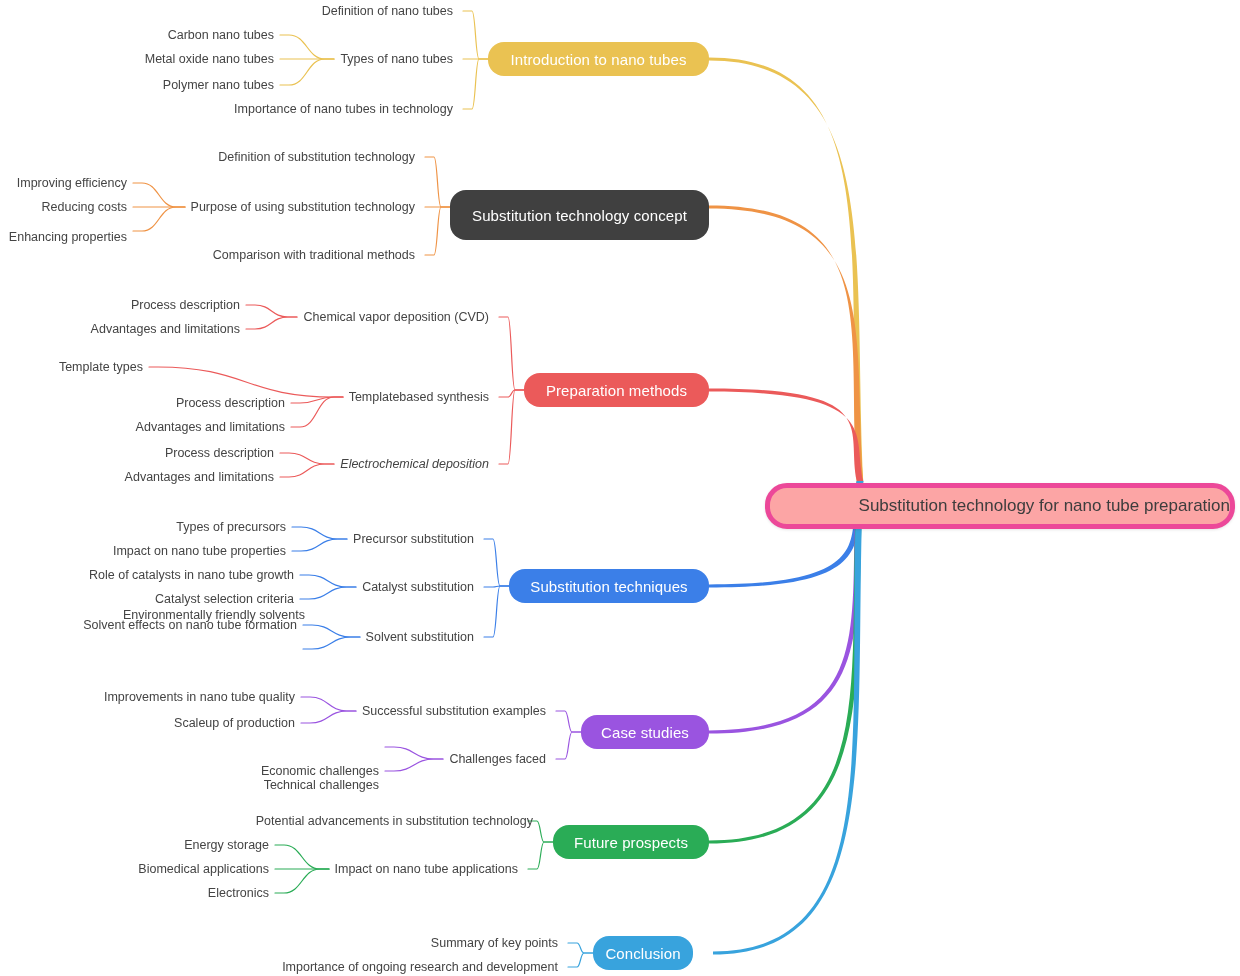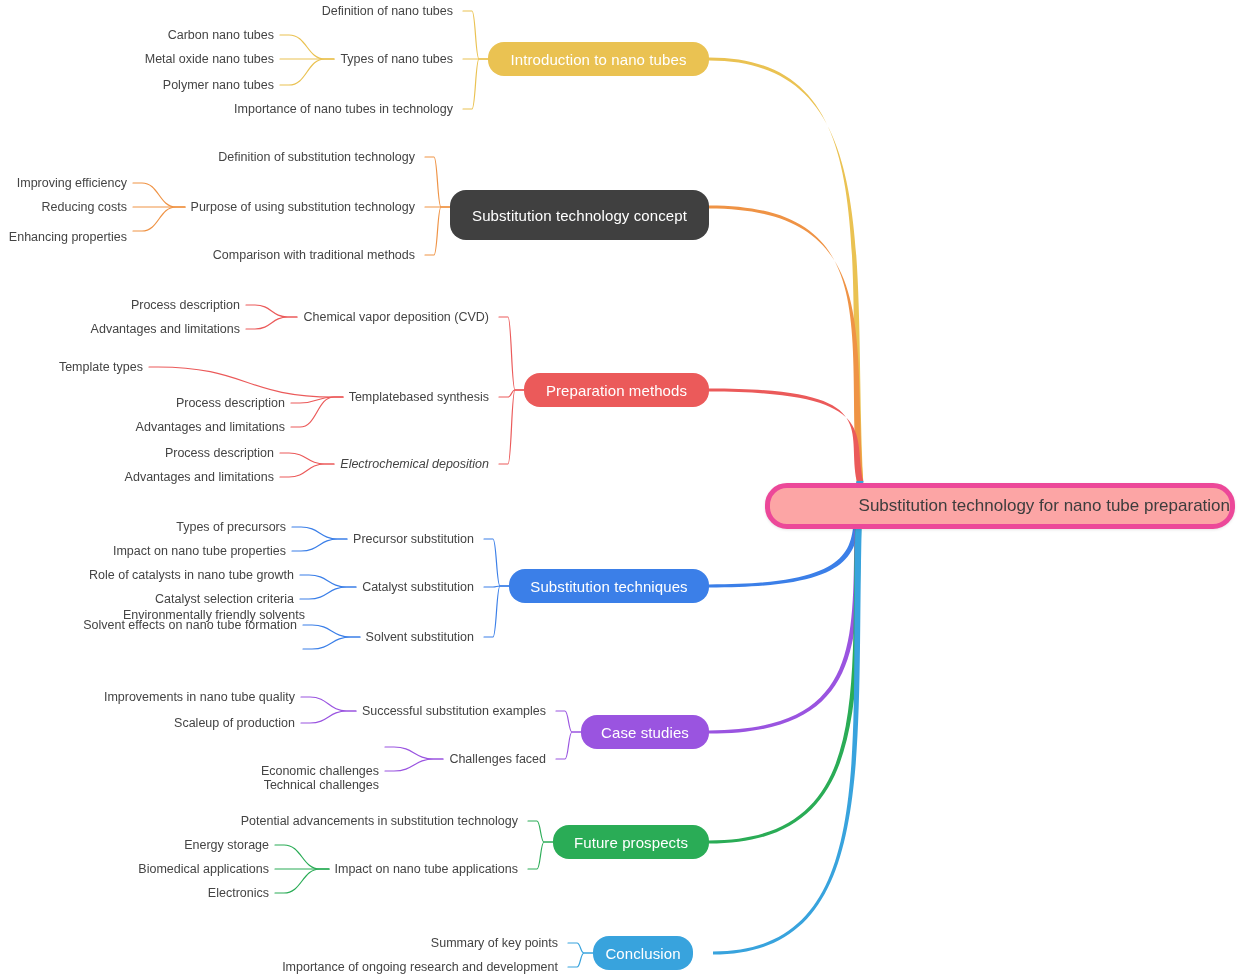--- a/index.html
+++ b/index.html
@@ -131,21 +131,21 @@
       </div>
       <div class="lbl r" style="left: 546px; top: 711px;">Successful substitution examples</div>
       <div class="lbl r" style="left: 295px; top: 697px;">Improvements in nano tube quality</div>
       <div class="lbl r" style="left: 295px; top: 723px;">Scaleup of production</div>
       <div class="lbl r" style="left: 546px; top: 759px;">Challenges faced</div>
       <div class="lbl r" style="left: 379px; top: 747px; margin-top: 38px;">Technical challenges</div>
       <div class="lbl r" style="left: 379px; top: 771px;">Economic challenges</div>
       <div class="node" style="left: 553px; top: 825px; width: 156px; height: 34px; background: rgb(42, 172, 86);">
         <span>Future prospects</span>
       </div>
-      <div class="lbl r" style="left: 518px; top: 821px;">Potential advancements in substitution technology</div>
+      <div class="lbl r" style="left: 533px; top: 821px;">Potential advancements in substitution technology</div>
       <div class="lbl r" style="left: 518px; top: 869px;">Impact on nano tube applications</div>
       <div class="lbl r" style="left: 269px; top: 845px;">Energy storage</div>
       <div class="lbl r" style="left: 269px; top: 869px;">Biomedical applications</div>
       <div class="lbl r" style="left: 269px; top: 893px;">Electronics</div>
       <div class="node" style="left: 593px; top: 936px; width: 100px; height: 34px; background: rgb(56, 163, 221); align-items: center;">
         <span>Conclusion</span>
       </div>
       <div class="lbl r" style="left: 558px; top: 943px;">Summary of key points</div>
       <div class="lbl r" style="left: 558px; top: 967px;">Importance of ongoing research and development</div>
     </div>

